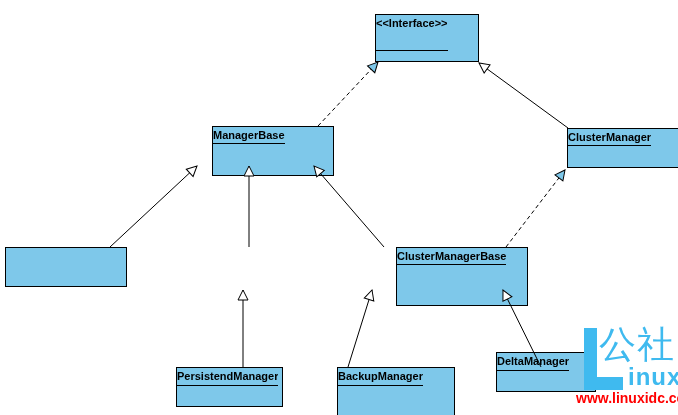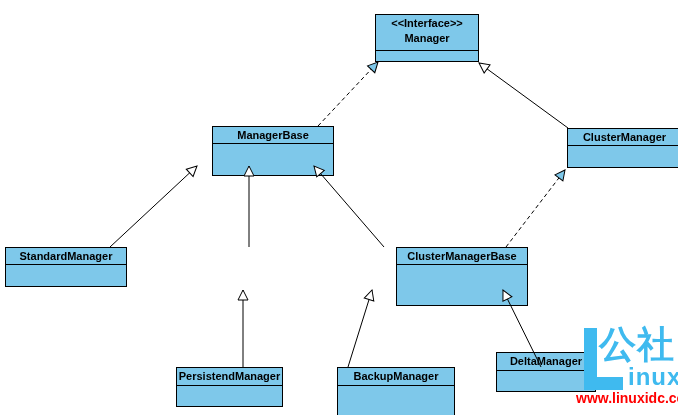--- a/index.html
+++ b/index.html
@@ -12,21 +12,21 @@
   body{font-family:"Liberation Sans",sans-serif;background:#fff;}
   #stage{position:relative;width:678px;height:415px;background:#ffffff;overflow:hidden;}
 
   .class-box{
     position:absolute;
     background:var(--class-fill);
     border:1px solid var(--line);
     box-sizing:border-box;
     z-index:2;
     display:flex;
-    flex-direction:column;
+    flex-direction:row;
   }
   .class-title{
     border-bottom:1px solid var(--line);
     font-weight:bold;
     font-size:11px;
     line-height:15px;
     text-align:center;
     color:#000;
     padding-top:1px;
     white-space:nowrap;
@@ -35,21 +35,21 @@
   .class-body{flex:1;}
 
   #edges{position:absolute;left:0;top:0;z-index:3;pointer-events:none;}
 
   .watermark{position:absolute;z-index:4;pointer-events:none;}
   .wm-l-vert{left:584px;top:328px;width:13px;height:62px;background:var(--wm-blue);}
   .wm-l-horz{left:584px;top:377px;width:39px;height:13px;background:var(--wm-blue);}
   .wm-cjk{
     left:599px;top:325px;width:80px;
     color:var(--wm-blue);
-    font-size:37px;font-weight:bold;line-height:40px;letter-spacing:1px;
+    font-size:37px;font-weight:normal;line-height:40px;letter-spacing:1px;
     font-family:"DejaVu Sans",sans-serif;
   }
   .wm-inux{
     left:628px;top:365px;
     color:var(--wm-blue);
     font-size:24px;font-weight:bold;line-height:24px;letter-spacing:1px;
   }
   .wm-url{
     left:576px;top:391px;
     color:var(--wm-red);
@@ -78,37 +78,35 @@
     <line x1="384" y1="247" x2="314" y2="166" stroke="var(--line)" stroke-width="1" marker-end="url(#genArrow)"></line>
     <line x1="506" y1="247" x2="565" y2="170" stroke="var(--line)" stroke-width="1" stroke-dasharray="4,3" marker-end="url(#realArrow)"></line>
     <line x1="243" y1="367" x2="243" y2="290" stroke="var(--line)" stroke-width="1" marker-end="url(#genArrow)"></line>
     <line x1="348" y1="367" x2="372" y2="290" stroke="var(--line)" stroke-width="1" marker-end="url(#genArrow)"></line>
     <line x1="541" y1="367" x2="503" y2="290" stroke="var(--line)" stroke-width="1" marker-end="url(#genArrow)"></line>
   </svg>
 
   <div class="class-box" style="left:375px;top:14px;width:104px;height:48px">
     <div class="class-title" style="height:34px">
       <div>&lt;&lt;Interface&gt;&gt;</div>
-      <div>Manager</div>
     </div>
     <div class="class-body"></div>
   </div>
 
   <div class="class-box" style="left:212px;top:126px;width:122px;height:50px">
     <div class="class-title" style="height:15px">ManagerBase</div>
     <div class="class-body"></div>
   </div>
 
   <div class="class-box" style="left:567px;top:128px;width:115px;height:40px">
     <div class="class-title" style="height:15px">ClusterManager</div>
     <div class="class-body"></div>
   </div>
 
   <div class="class-box" style="left:5px;top:247px;width:122px;height:40px">
-    <div class="class-title" style="height:15px">StandardManager</div>
     <div class="class-body"></div>
   </div>
 
 
   <div class="class-box" style="left:396px;top:247px;width:132px;height:59px">
     <div class="class-title" style="height:15px">ClusterManagerBase</div>
     <div class="class-body"></div>
   </div>
 
   <div class="class-box" style="left:176px;top:367px;width:107px;height:40px">

